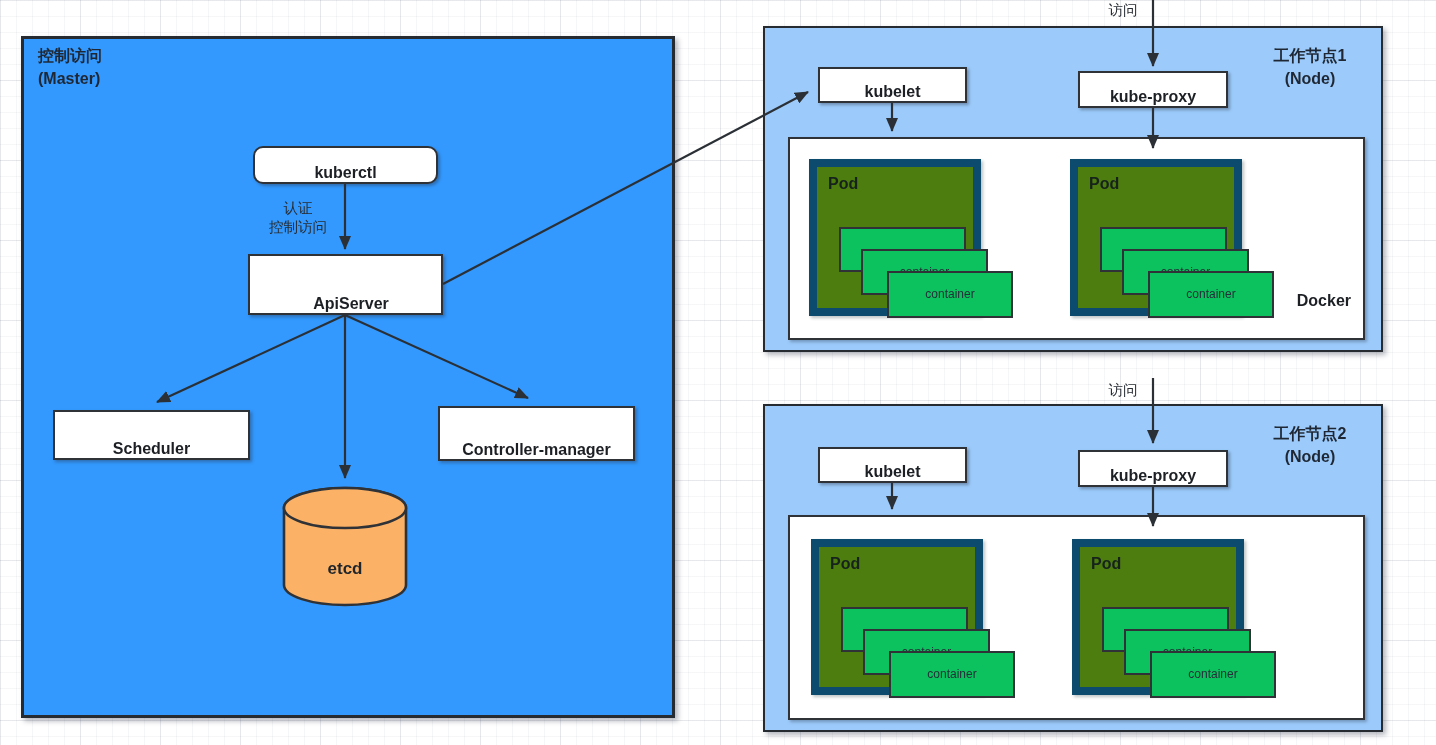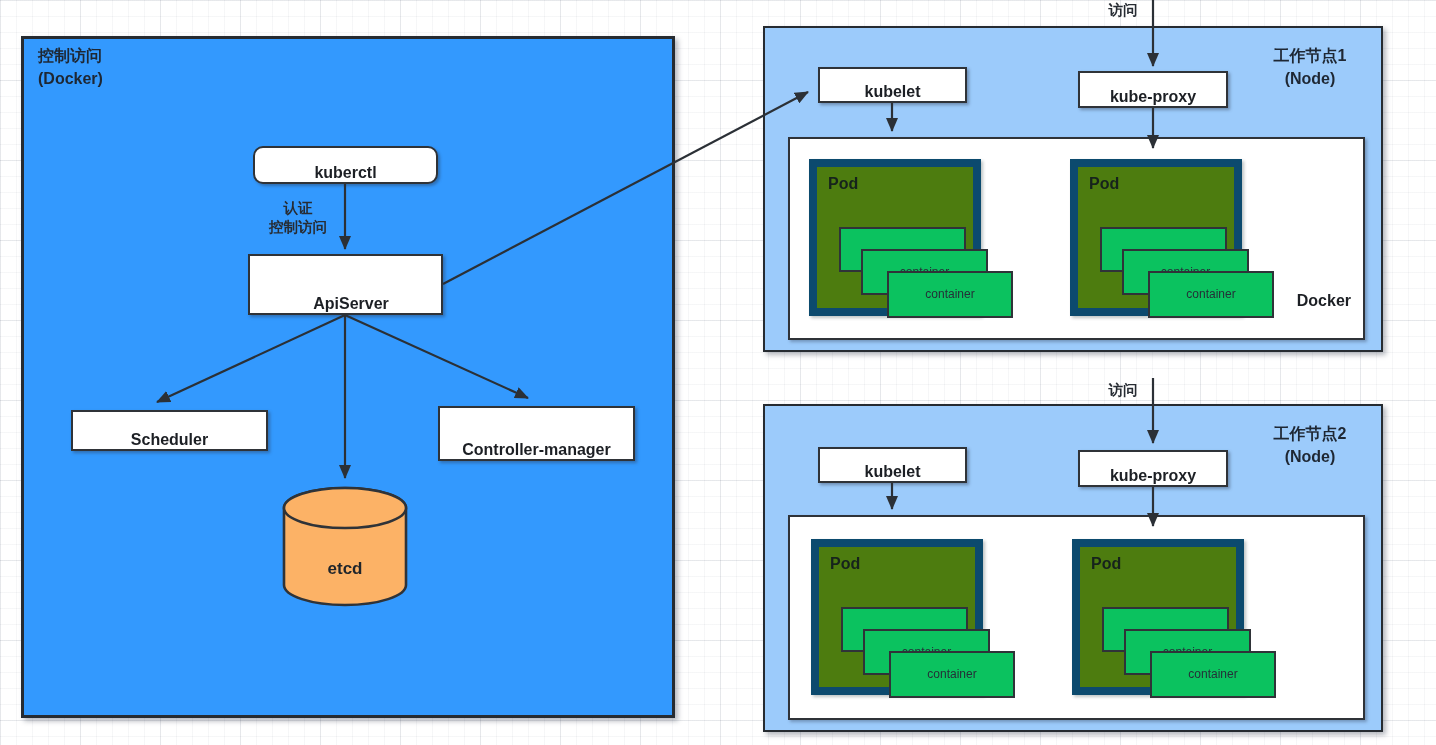--- a/index.html
+++ b/index.html
@@ -41,43 +41,43 @@
   }
   .pod-label{position:absolute;left:11px;top:8px;font-size:16px;font-weight:bold;color:#16231c;}
   .cont{
     position:absolute;background:#0BC25F;border:2px solid #2f3338;box-sizing:border-box;
     text-align:center;color:#243038;font-size:12px;font-weight:500;overflow:hidden;
   }
   .c-back{left:22px;top:60px;width:127px;height:45px;}
   .c-mid{left:44px;top:82px;width:127px;height:46px;line-height:42px;}
   .c-front{left:70px;top:104px;width:126px;height:47px;line-height:43px;}
   .docker-label{position:absolute;right:12px;bottom:28px;font-size:16px;font-weight:bold;color:#1c1f24;}
-  .small-label{font-size:14.5px;font-weight:bold;color:#272c33;text-align:center;line-height:19px;white-space:pre;}
+  .small-label{font-size:14.5px;font-weight:normal;color:#272c33;text-align:center;line-height:19px;white-space:pre;}
   .visit{width:60px;}
   .arrows{position:absolute;left:0;top:0;z-index:40;pointer-events:none;}
 </style>
 </head>
 <body>
 
 <div class="canvas">
 
   <div class="abs region master"></div>
-  <div class="abs region-title master-title"><span>控制访问</span><br><span>(Docker)</span></div>
+  <div class="abs region-title master-title"><span>控制访问</span><br><span>(Master)</span></div>
 
   <div class="abs wbox" style="left:253px;top:146px;width:185px;height:38px;border-radius:10px;">
       <span>kuberctl</span>
     </div>
 
   <div class="abs small-label" style="left:255px;top:199px;width:86px;"><span>认证</span><br><span>控制访问</span></div>
 
   <div class="abs wbox" style="left:248px;top:254px;width:195px;height:61px;padding-left:11px;">
       <span>ApiServer</span>
     </div>
 
-  <div class="abs wbox" style="left:71px;top:410px;width:197px;height:41px;">
+  <div class="abs wbox" style="left:53px;top:410px;width:197px;height:50px;">
       <span>Scheduler</span>
     </div>
 
   <div class="abs wbox" style="left:438px;top:406px;width:197px;height:55px;">
       <span>Controller-manager</span>
     </div>
 
   <svg class="abs" style="left:280px;top:484px;" width="130" height="126">
     <path d="M4 24 A61 20 0 0 1 126 24 L126 101 A61 20 0 0 1 4 101 Z" fill="#FCB266" stroke="#2f3338" stroke-width="2.6"></path>
     <ellipse cx="65" cy="24" rx="61" ry="20" fill="#FCB266" stroke="#2f3338" stroke-width="2.6"></ellipse>

